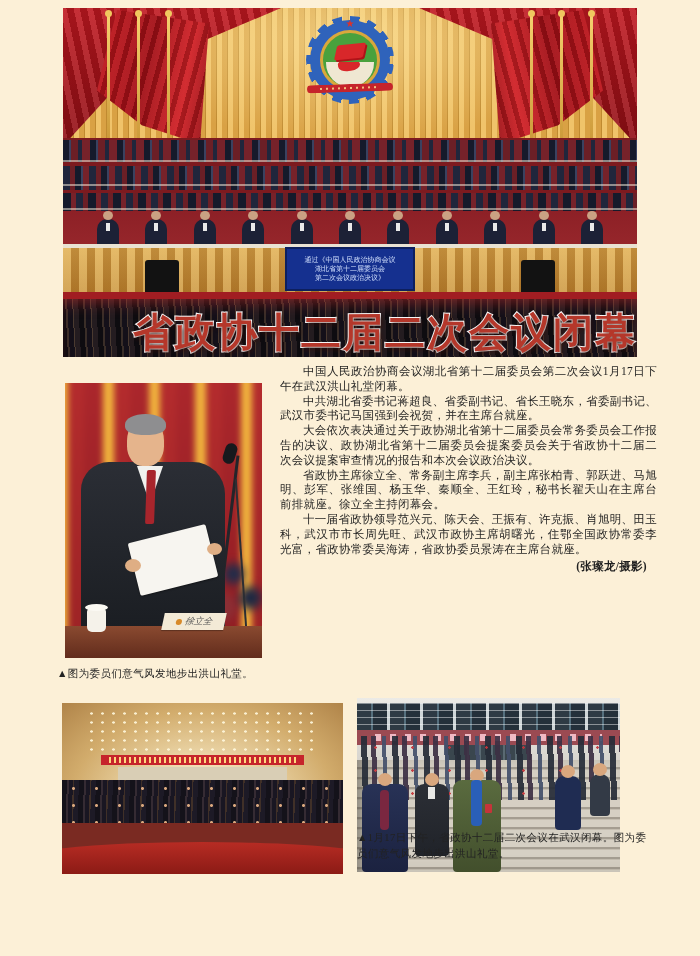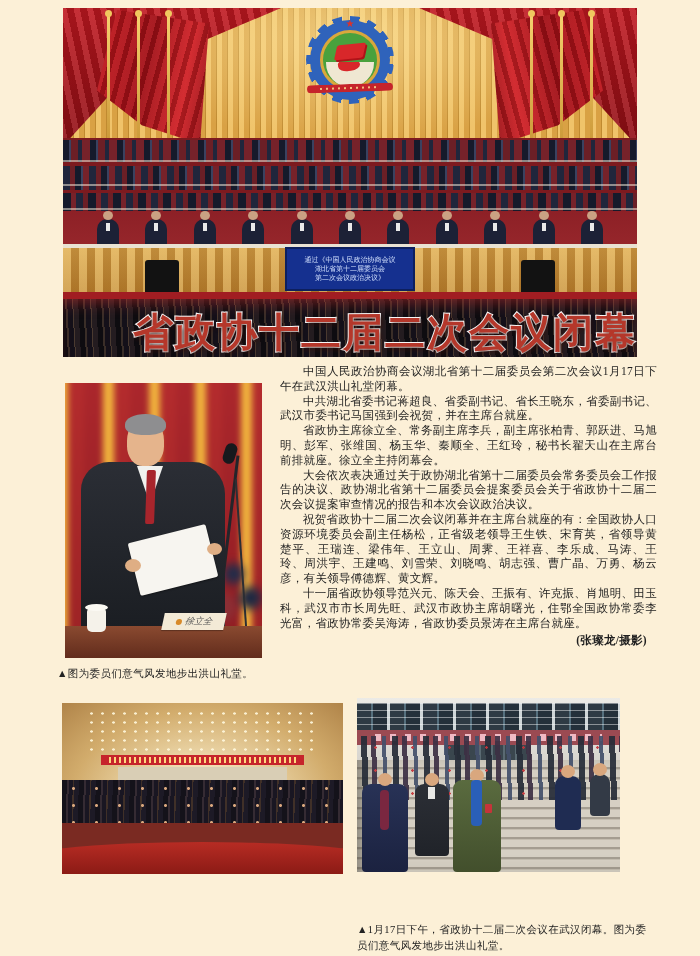--- a/index.html
+++ b/index.html
@@ -115,21 +115,21 @@
   
   .article{position:absolute;left:272px;top:364px;width:377px;color:#1f1f1f;
         font:11.5px/14.8px "Liberation Serif","DejaVu Serif",serif;text-align:justify;letter-spacing:.3px;margin-left:8px;}
   .article p{margin:0;text-indent:2em;}
   .credit{margin-top:3px;text-align:right;font-weight:700;padding-right:10px;}
 
   
   .caption{position:absolute;color:#222;font:10.5px/1.55 "Liberation Serif","DejaVu Serif",serif;letter-spacing:.4px;}
   .cap-speaker{left:57px;top:666px;width:240px;}
   .cap-vote{left:57px;top:882px;width:285px;}
-  .cap-exit{left:357px;top:922px;width:293px;}
+  .cap-exit{left:357px;top:830px;width:293px;}
 
   
   .photo-vote{position:absolute;left:62px;top:703px;width:281px;height:171px;overflow:hidden;background:#d9c08c;
         box-shadow:inset 26px 0 34px -18px rgba(80,48,20,.85),inset -26px 0 34px -18px rgba(80,48,20,.85);}
   .vp-ceiling{position:absolute;left:0;top:0;width:100%;height:78px;
         background:radial-gradient(ellipse at 50% 125%,#f6e8c2 18%,#d2ac6c 66%,#b08449 100%);}
   .vp-ceiling::after{content:"";position:absolute;left:24px;right:24px;top:6px;bottom:26px;
         background-image:radial-gradient(#fff8dd 1px,rgba(0,0,0,0) 1.8px);background-size:11px 9px;opacity:.9;}
   .vp-banner{position:absolute;left:14%;right:14%;top:52px;height:10px;background:#c6242b;}
   .vp-banner::after{content:"";position:absolute;inset:2px 8px;
@@ -260,23 +260,22 @@
     <div class="ps-cup"></div>
     <div class="ps-plate">
       <span class="logo-dot"></span>
       <span class="plate-name">徐立全</span>
     </div>
   </div>
 
   <div class="article">
     <p>中国人民政治协商会议湖北省第十二届委员会第二次会议1月17日下午在武汉洪山礼堂闭幕。</p>
     <p>中共湖北省委书记蒋超良、省委副书记、省长王晓东，省委副书记、武汉市委书记马国强到会祝贺，并在主席台就座。</p>
+    <p>大会依次表决通过关于政协湖北省第十二届委员会常务委员会工作报告的决议、政协湖北省第十二届委员会提案委员会关于省政协十二届二次会议提案审查情况的报告和本次会议政治决议。</p>
     <p>省政协主席徐立全、常务副主席李兵，副主席张柏青、郭跃进、马旭明、彭军、张维国、杨玉华、秦顺全、王红玲，秘书长翟天山在主席台前排就座。徐立全主持闭幕会。</p>
-    <p>大会依次表决通过关于政协湖北省第十二届委员会常务委员会工作报告的决议、政协湖北省第十二届委员会提案委员会关于省政协十二届二次会议提案审查情况的报告和本次会议政治决议。</p>
-    <p>祝贺省政协十二届二次会议闭幕并在主席台就座的有：全国政协人口资源环境委员会副主任杨松，正省级老领导王生铁、宋育英，省领导黄楚平、王瑞连、梁伟年、王立山、周霁、王祥喜、李乐成、马涛、王玲、周洪宇、王建鸣、刘雪荣、刘晓鸣、胡志强、曹广晶、万勇、杨云彦，有关领导傅德辉、黄文辉。</p>
     <p>十一届省政协领导范兴元、陈天会、王振有、许克振、肖旭明、田玉科，武汉市市长周先旺、武汉市政协主席胡曙光，住鄂全国政协常委李光富，省政协常委吴海涛，省政协委员景涛在主席台就座。</p>
     <div class="credit">(张璨龙/摄影)</div>
   </div>
 
   <div class="caption cap-speaker">▲图为委员们意气风发地步出洪山礼堂。</div>
 
   <div class="photo-vote">
     <div class="vp-ceiling"></div>
     <div class="vp-banner"></div>
     <div class="vp-stage"></div>

